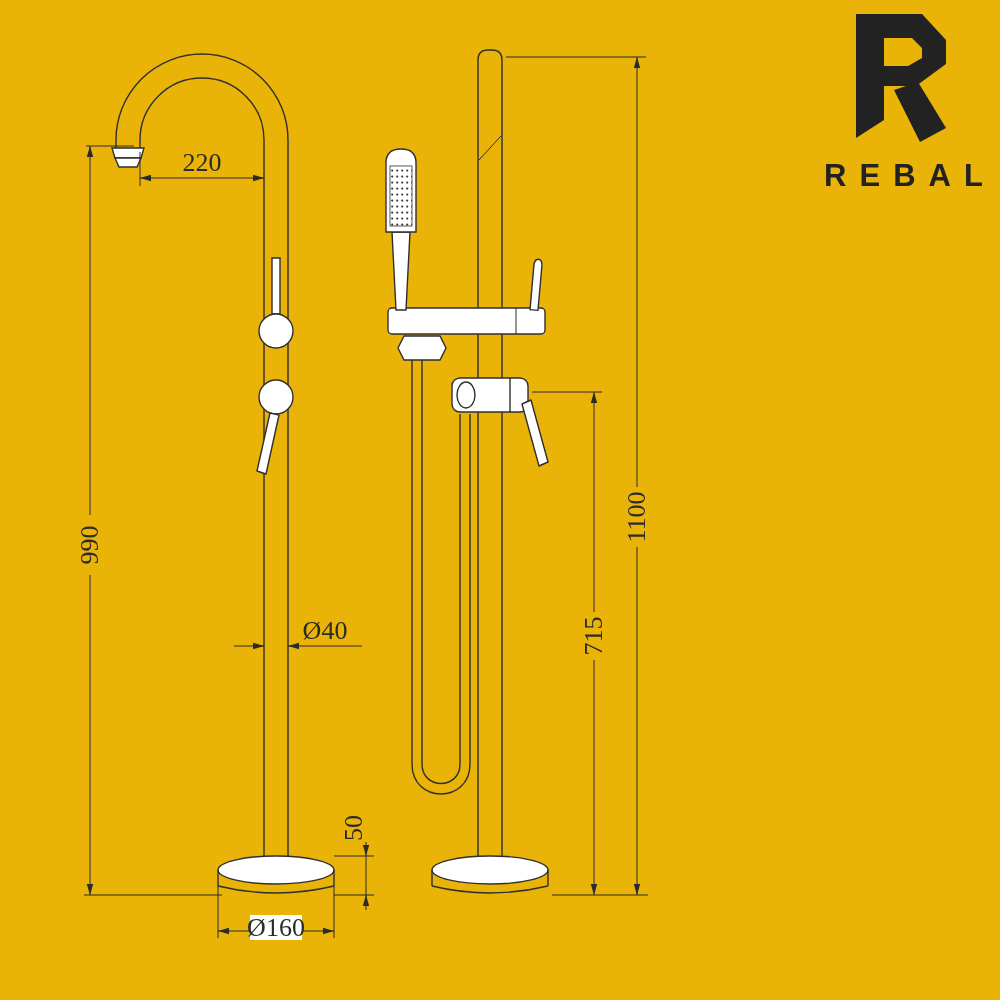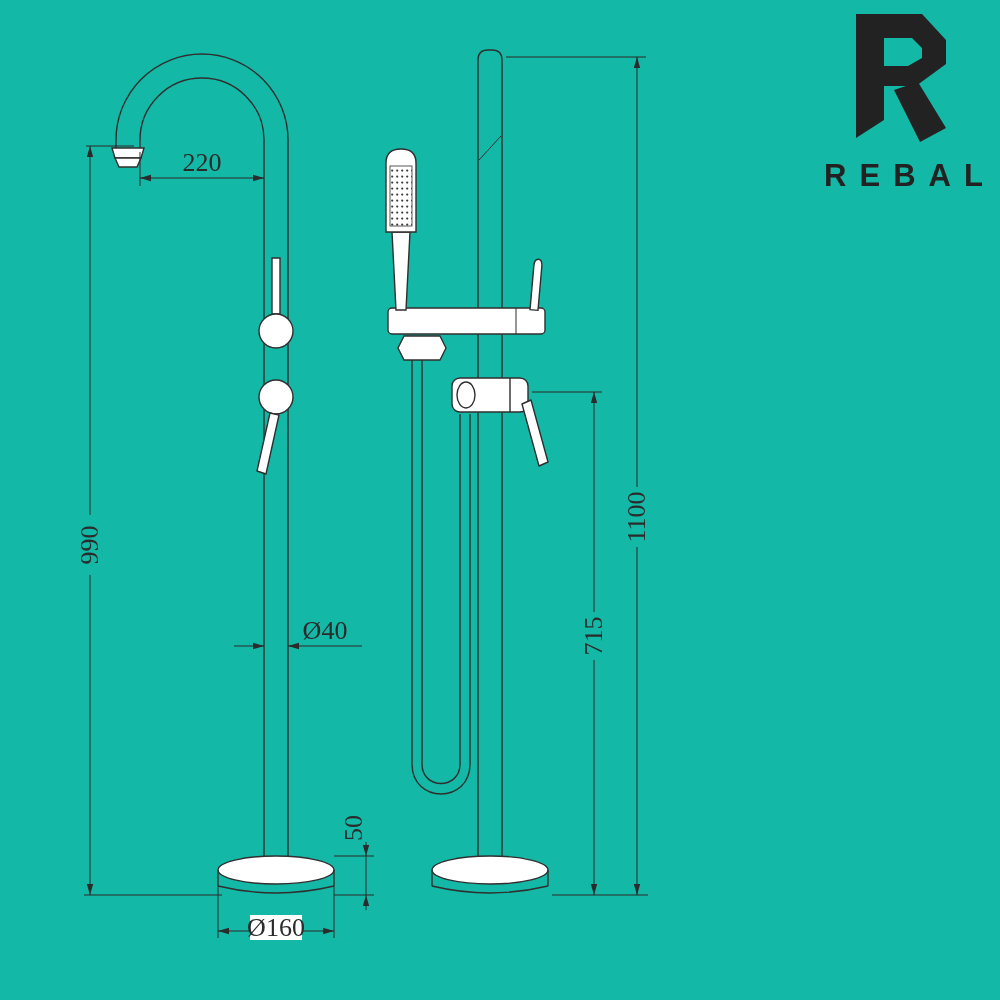--- a/index.html
+++ b/index.html
@@ -1,16 +1,16 @@
 <!DOCTYPE html>
 <html><head>
 <meta charset="utf-8">
 <style>
   html,body{margin:0;padding:0;background:#ffffff;width:1000px;height:1000px;}
-  .stage{position:relative;width:1000px;height:1000px;background:#14b8a6;overflow:hidden;}
+  .stage{position:relative;width:1000px;height:1000px;background:#eab308;overflow:hidden;}
   svg{display:block;}
   .dim-text{font-family:"Liberation Serif", serif;font-size:26px;fill:#2b2b2b;}
   .brand-text{font-family:"Liberation Sans", sans-serif;font-size:31px;font-weight:700;
               letter-spacing:13px;fill:#222;}
 </style>
 </head>
 <body>
 
 <div class="stage">
 <svg width="1000" height="1000" viewBox="0 0 1000 1000">

